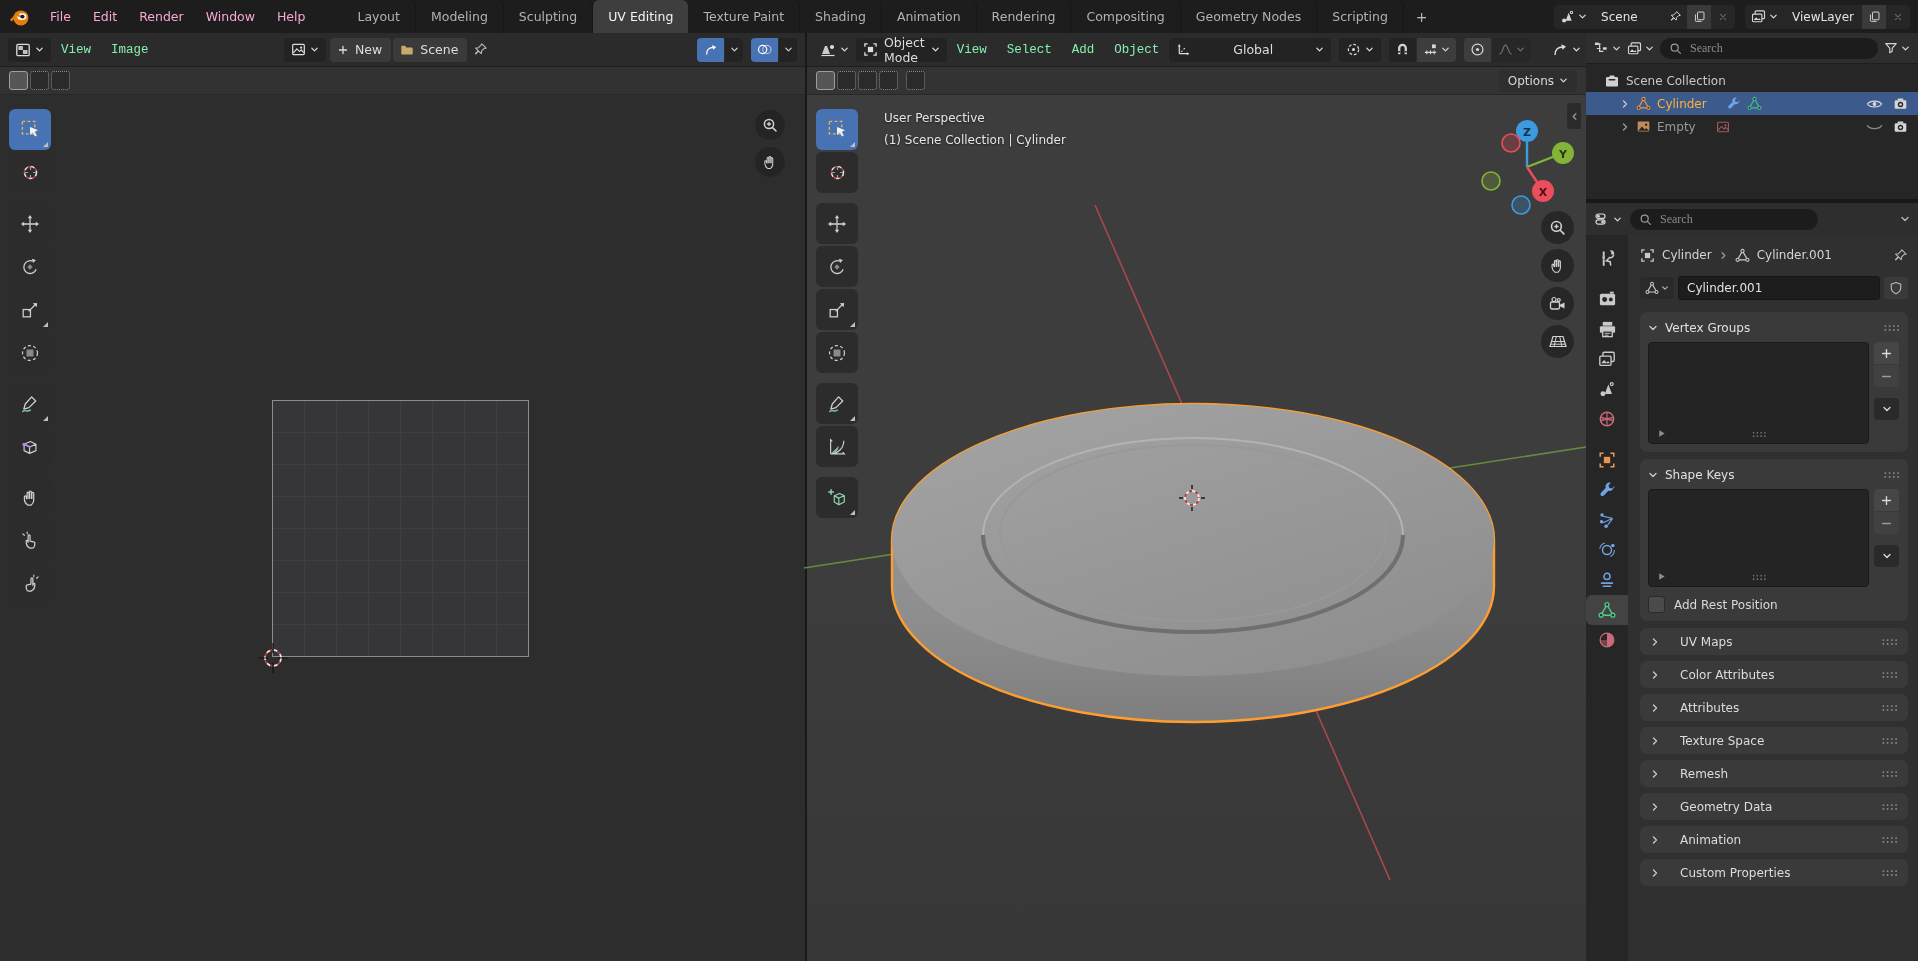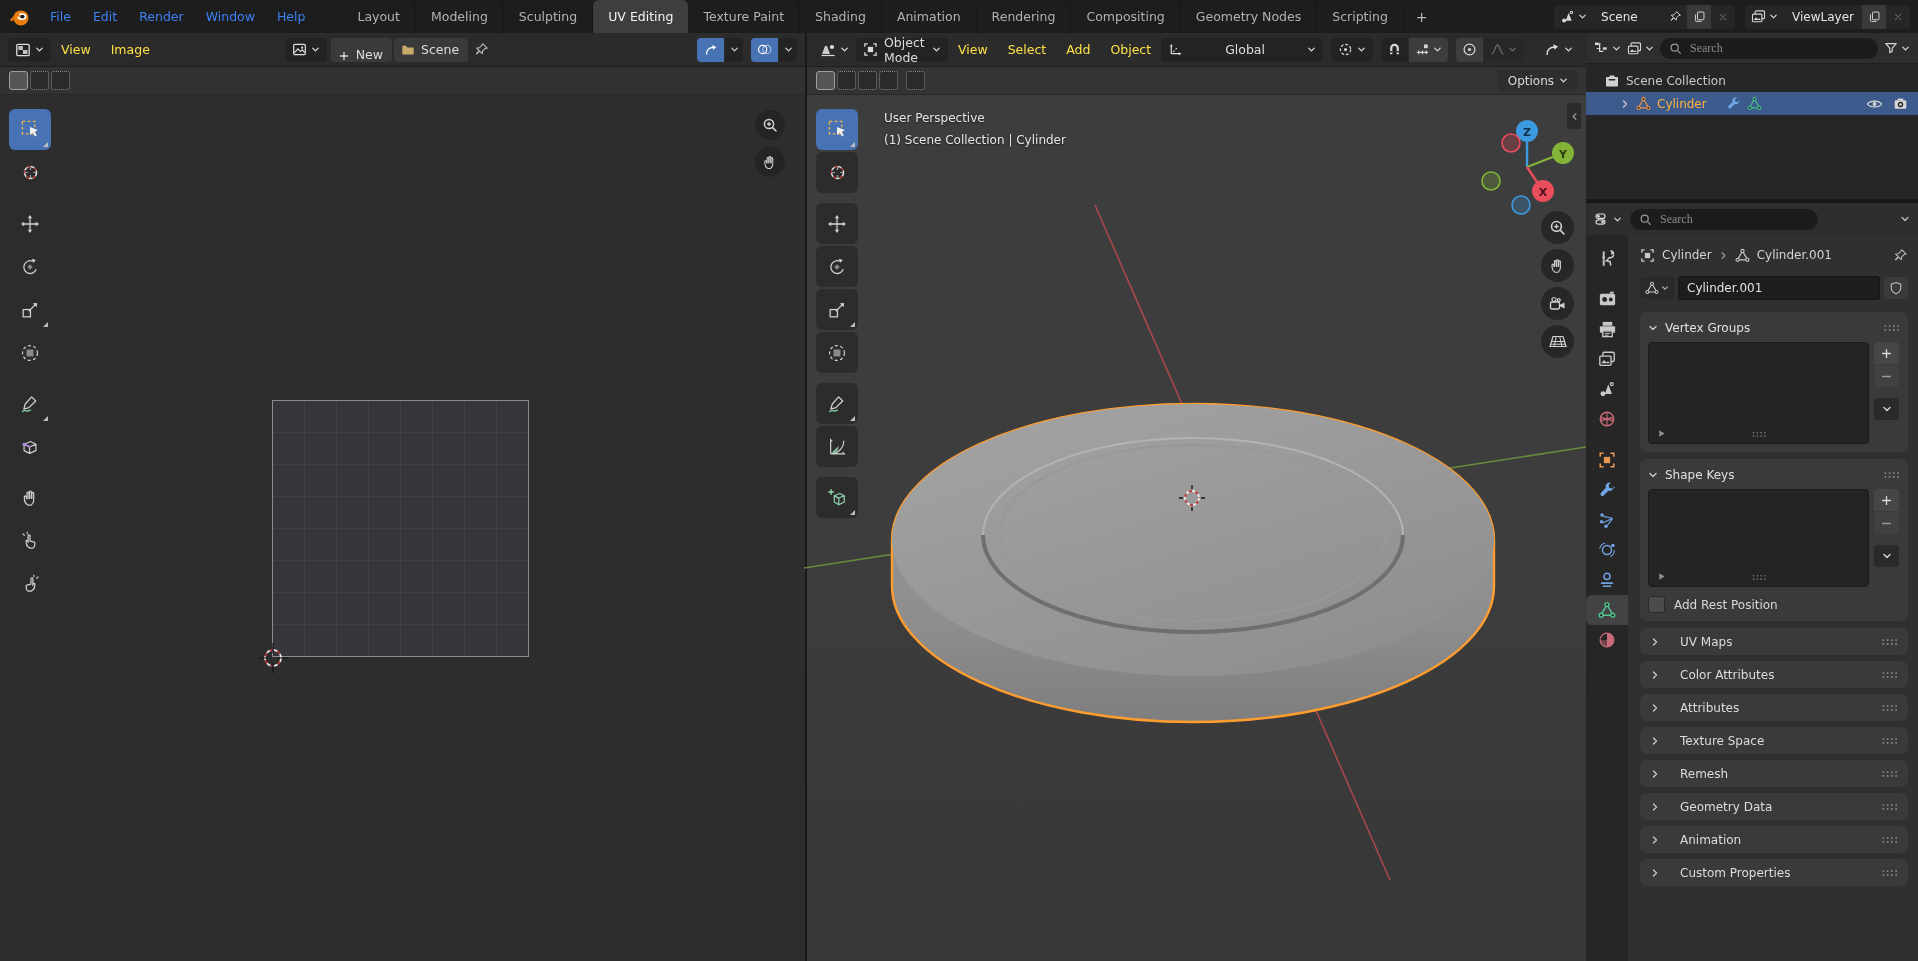--- a/index.html
+++ b/index.html
@@ -4,37 +4,37 @@
 <style>
   html,body{margin:0;padding:0;background:#0d0d0d;}
   #app{position:relative;width:1918px;height:961px;background:#1d1d1d;overflow:hidden;
        font-family:"DejaVu Sans",sans-serif;font-size:12px;color:#d6d6d6;}
   .i{display:block;flex:none;}
   svg{overflow:visible;}
   
   .topbar{position:absolute;top:0;left:0;right:0;height:33px;background:#1d1d1d;
           border-bottom:1px solid #101010;display:flex;align-items:center;}
   .logo{width:22px;height:22px;margin:0 8px 0 9px;}
-  .tmenu{padding:0 11px;font-size:12.5px;color:#3b82f6;line-height:32px;cursor:default;}
+  .tmenu{padding:0 11px;font-size:12.5px;color:#f9a8d4;line-height:32px;cursor:default;}
   .wtabs{display:flex;align-items:stretch;height:33px;margin-left:26px;}
   .wtab{display:flex;align-items:center;padding:0 15px;font-size:12.5px;color:#b2b2b2;
         border-radius:6px 6px 0 0;border-right:1px solid #161616;}
   .wtab.active{background:#3e3e3e;color:#f4f4f4;border-right:none;}
   .wtab.addtab{color:#bbbbbb;font-size:14px;padding:0 12px;border-right:none;}
   .tb-right{margin-left:auto;display:flex;align-items:center;gap:10px;padding-right:8px;}
   .idwidget{display:flex;align-items:center;height:24px;background:#262626;border-radius:4px;overflow:hidden;}
   .idwidget .seg{display:flex;align-items:center;gap:3px;padding:0 6px;height:100%;}
   .idwidget .label{padding:0 8px;color:#e3e3e3;min-width:54px;}
   .idwidget .mini{display:flex;align-items:center;justify-content:center;width:24px;height:100%;}
   .idwidget .mini.lit{background:#3a3a3a;}
   .idwidget .mini.dim{opacity:.35;}
   
   .ed-header{height:33px;background:#2b2b2b;border-bottom:1px solid #1e1e1e;
              display:flex;align-items:center;font-size:12.5px;padding:0 8px;}
-  .hmenu{padding:0 10px;color:#fde047;}
+  .hmenu{padding:0 10px;color:#86efac;font-family:Liberation Mono, monospace;}
   .hw{display:flex;align-items:center;gap:4px;background:#232323;border-radius:4px;
       height:24px;padding:0 7px;color:#dddddd;}
   .hw .txt{padding:0 2px;}
   .hgroup{display:flex;align-items:center;gap:1px;}
   .hgroup .segd{display:flex;align-items:center;gap:3px;background:#232323;height:24px;padding:0 6px;}
   .hgroup .segd.first{border-radius:4px 0 0 4px;}
   .hgroup .segd.last{border-radius:0 4px 4px 0;}
   .hgroup .segd.lit{background:#3d3d3d;}
   .tgl{display:flex;align-items:center;gap:1px;}
   .tgl .on{width:27px;height:24px;background:#4772b3;border-radius:4px 0 0 4px;
@@ -491,21 +491,21 @@
       <span class="hmenu">Image</span>
       <div style="flex:1"></div>
       <div class="hw" style="margin-right:4px;">
         <svg class="i" width="15" height="15">
             <use href="#s-photo"></use>
           </svg>
         <svg class="i" width="9" height="9">
             <use href="#s-chev"></use>
           </svg>
       </div>
-      <div class="hw" style="background:#3a3a3a;margin-right:2px;align-items:flex-end;">
+      <div class="hw" style="background:#3a3a3a;margin-right:2px;">
         <svg class="i" width="12" height="12">
             <use href="#s-plus"></use>
           </svg>
         <span class="txt">New</span>
       </div>
       <div class="hw" style="background:#3a3a3a;margin-right:6px;">
         <svg class="i" width="14" height="14" style="color:#c9a96a">
             <use href="#s-folder"></use>
           </svg>
         <span class="txt">Scene</span>
@@ -894,20 +894,39 @@
         <span class="oname">Cylinder</span>
         <svg class="i" width="14" height="14" style="color:#6fa5e8;margin-left:14px;">
             <use href="#s-wrench"></use>
           </svg>
         <svg class="i" width="15" height="15" style="color:#44c08a">
             <use href="#s-meshtri"></use>
           </svg>
         <span class="grow"></span>
         <svg class="i" width="17" height="12" style="color:#d6d6d6">
             <use href="#s-eye"></use>
+          </svg>
+        <svg class="i" width="15" height="15" style="color:#d6d6d6;margin:0 10px 0 4px;">
+            <use href="#s-camera"></use>
+          </svg>
+      </div>
+      <div class="orow">
+        <svg class="i" width="10" height="10" style="margin-left:24px;color:#9a9a9a;">
+            <use href="#s-chevr"></use>
+          </svg>
+        <svg class="i" width="15" height="15" style="color:#c08a5a">
+            <use href="#s-photofill"></use>
+          </svg>
+        <span class="oname mut">Empty</span>
+        <svg class="i" width="14" height="14" style="color:#a05a5a;margin-left:14px;">
+            <use href="#s-photo"></use>
+          </svg>
+        <span class="grow"></span>
+        <svg class="i" width="17" height="12" style="color:#8a8a8a">
+            <use href="#s-eyeclosed"></use>
           </svg>
         <svg class="i" width="15" height="15" style="color:#d6d6d6;margin:0 10px 0 4px;">
             <use href="#s-camera"></use>
           </svg>
       </div>
     </div>
     <div class="sep"></div>
 
     <div class="props">
       <div class="pheader">

